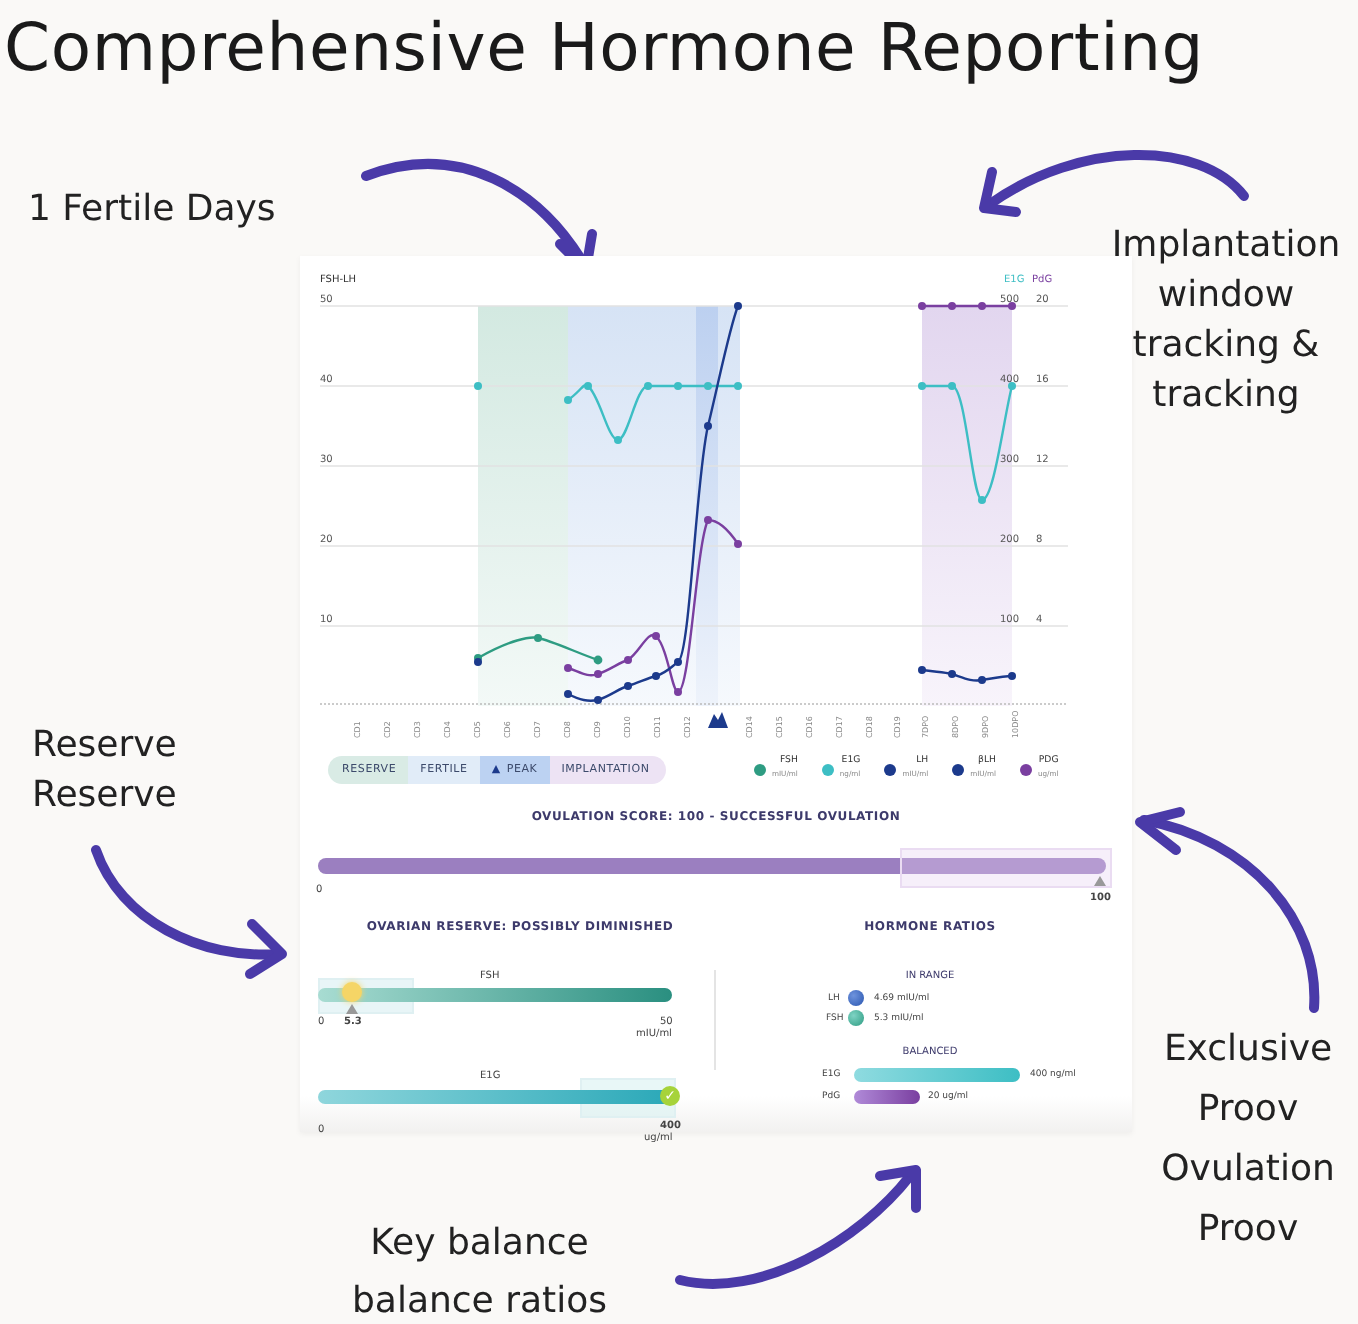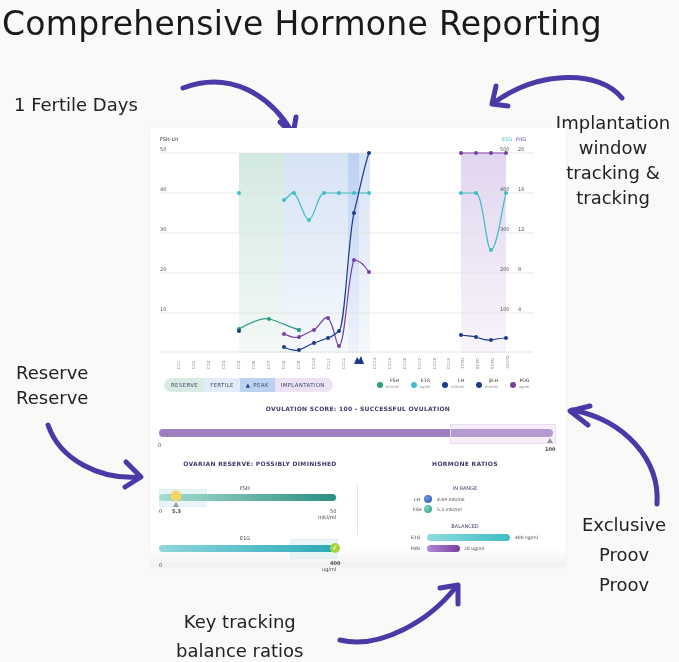--- a/index.html
+++ b/index.html
@@ -32,24 +32,25 @@
   <div>tracking &amp;</div>
   <div>tracking</div>
 </div>
 <div class="callout" style="left:16px; top:360px; text-align:left;">
   <div>Reserve</div>
   <div>Reserve</div>
 </div>
 <div class="callout" style="left:568px; top:510px; width:112px; line-height:30px;">
   <div>Exclusive</div>
   <div>Proov</div>
+  <div>Ovulation</div>
   <div>Proov</div>
 </div>
 <div class="callout" style="left:176px; top:607px; line-height:29px;">
-  <div>Key tracking</div>
+  <div>Key balance</div>
   <div>balance ratios</div>
 </div>
 
 <svg style="position:absolute;left:0;top:0;" width="679" height="662">
   <g fill="none" stroke="#4a3aa8" stroke-width="5" stroke-linecap="round" stroke-linejoin="round">
     <path d="M183 88 C230 70 270 95 292 132"></path>
     <path d="M280 122 L293 135 L296 117"></path>
     <path d="M622 98 C600 70 540 70 495 102"></path>
     <path d="M496 86 L492 104 L508 106"></path>
     <path d="M48 425 C60 460 100 480 140 477"></path>

